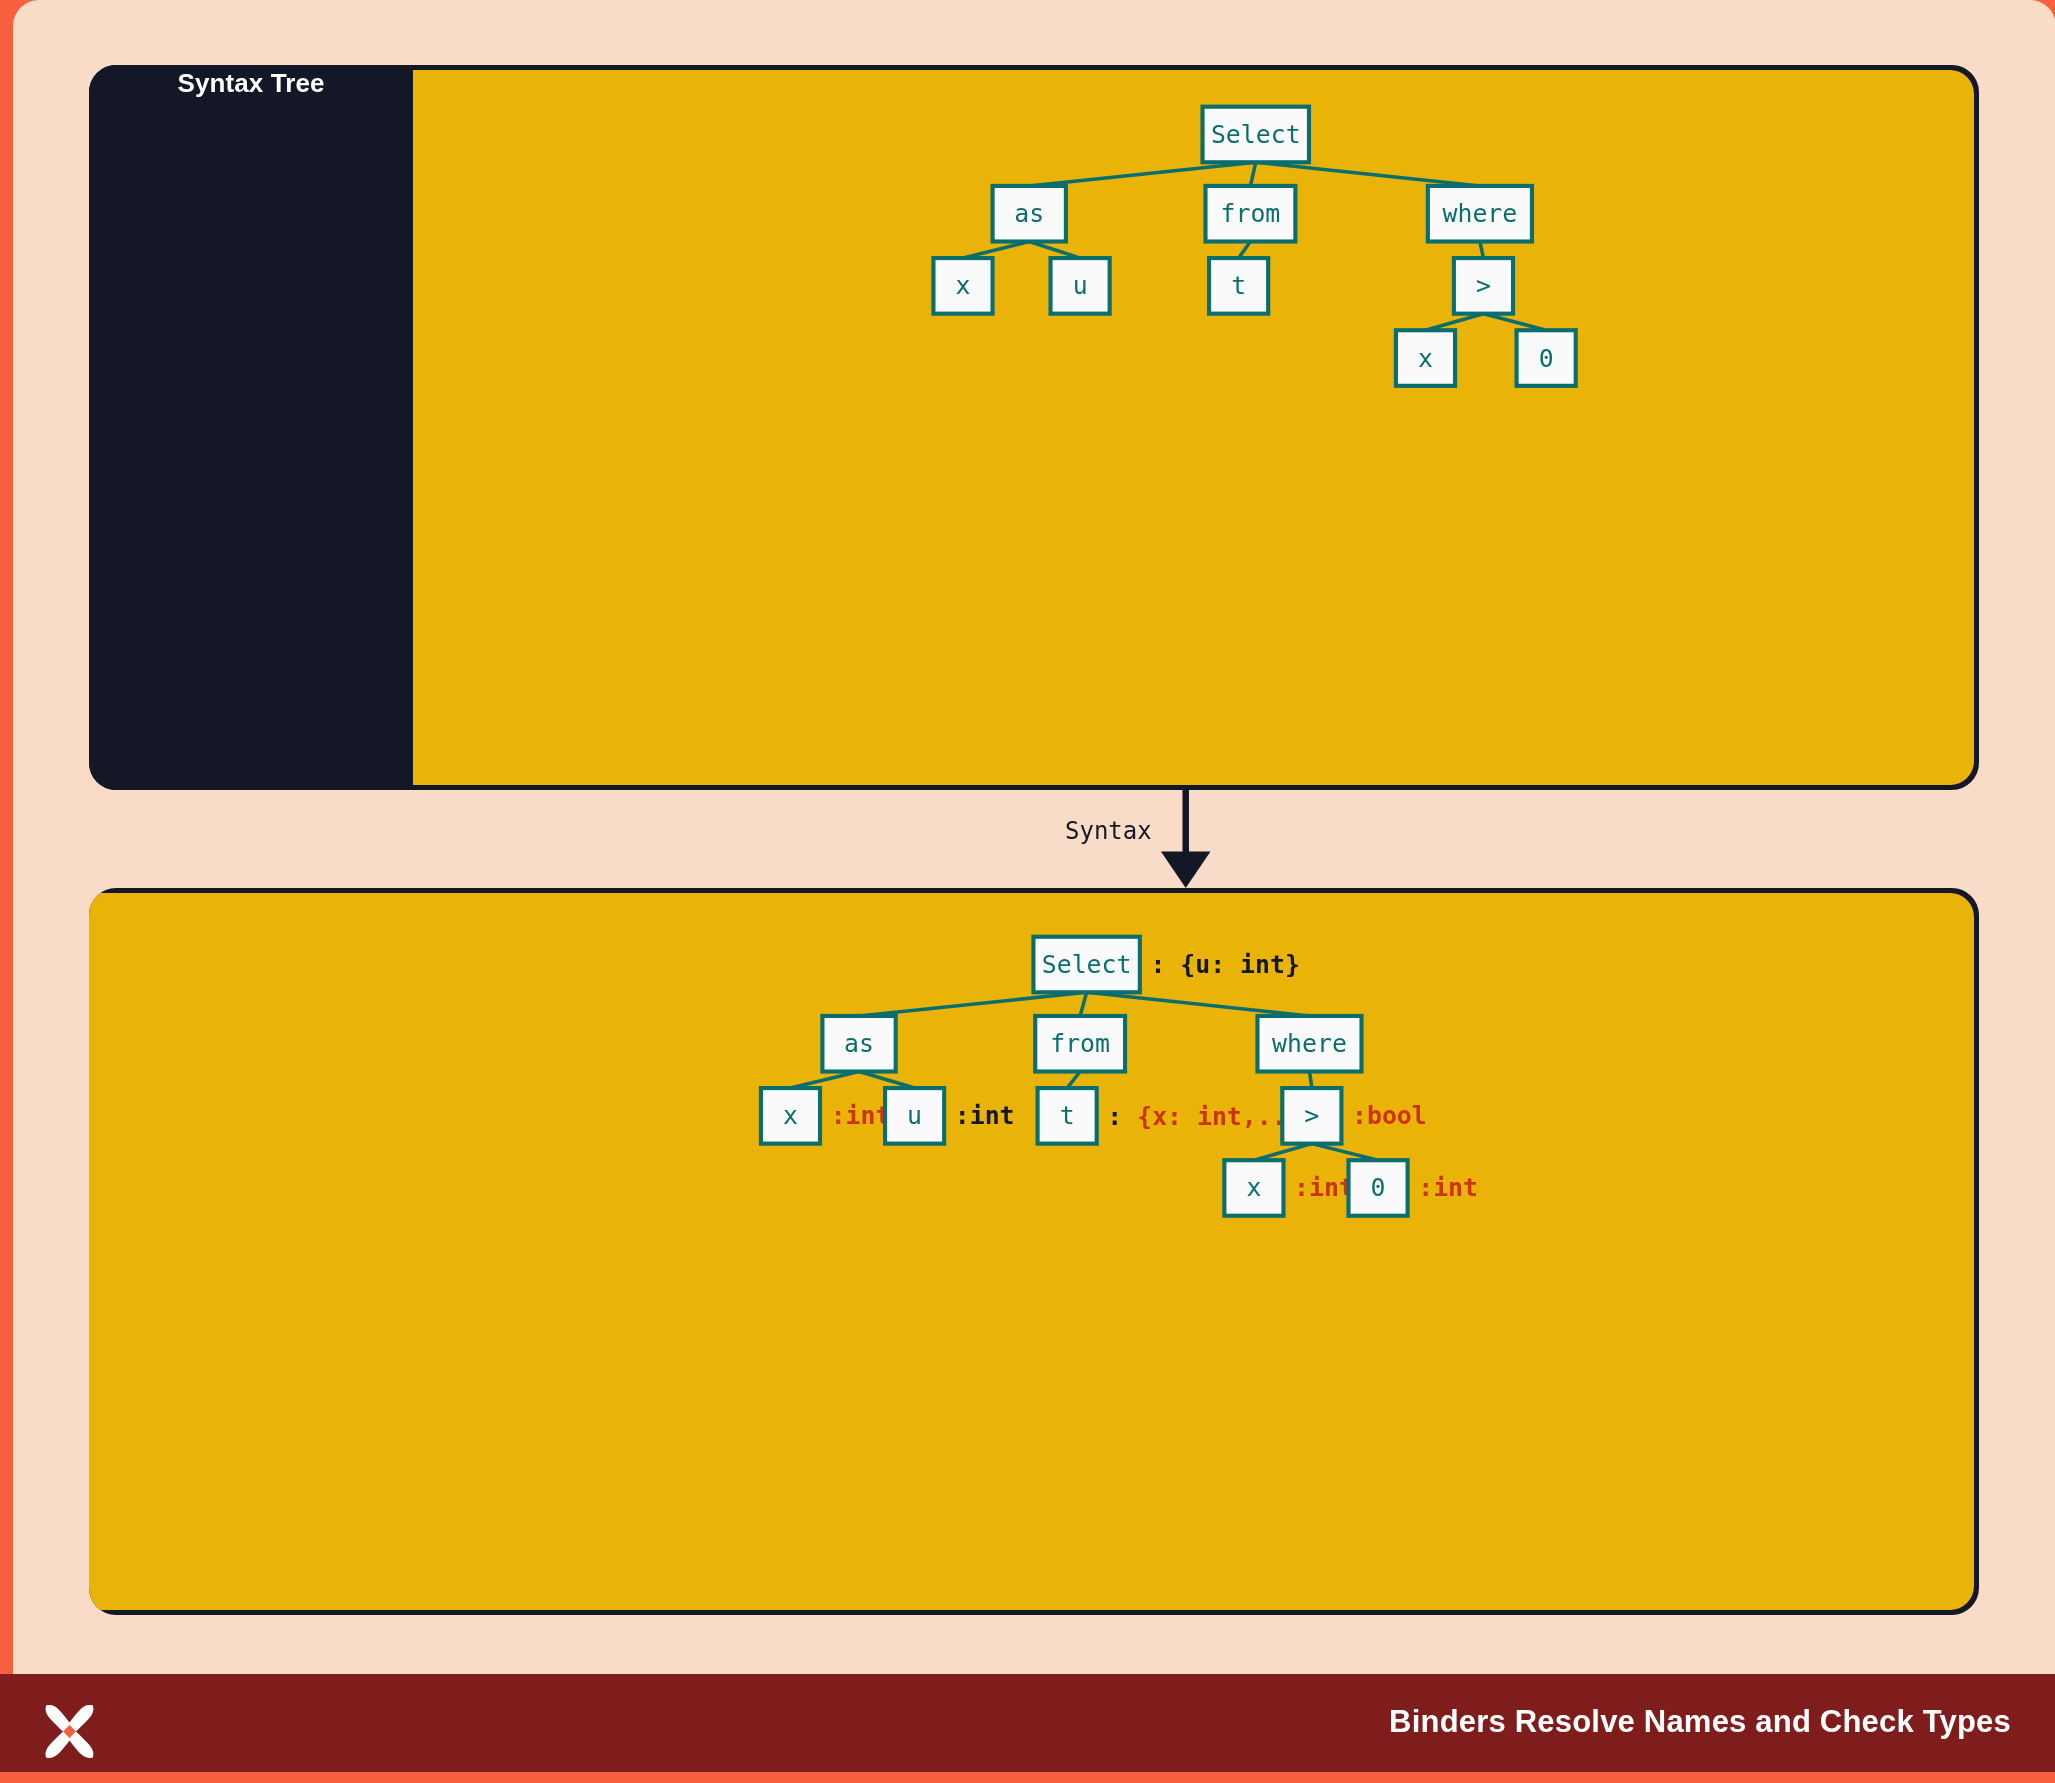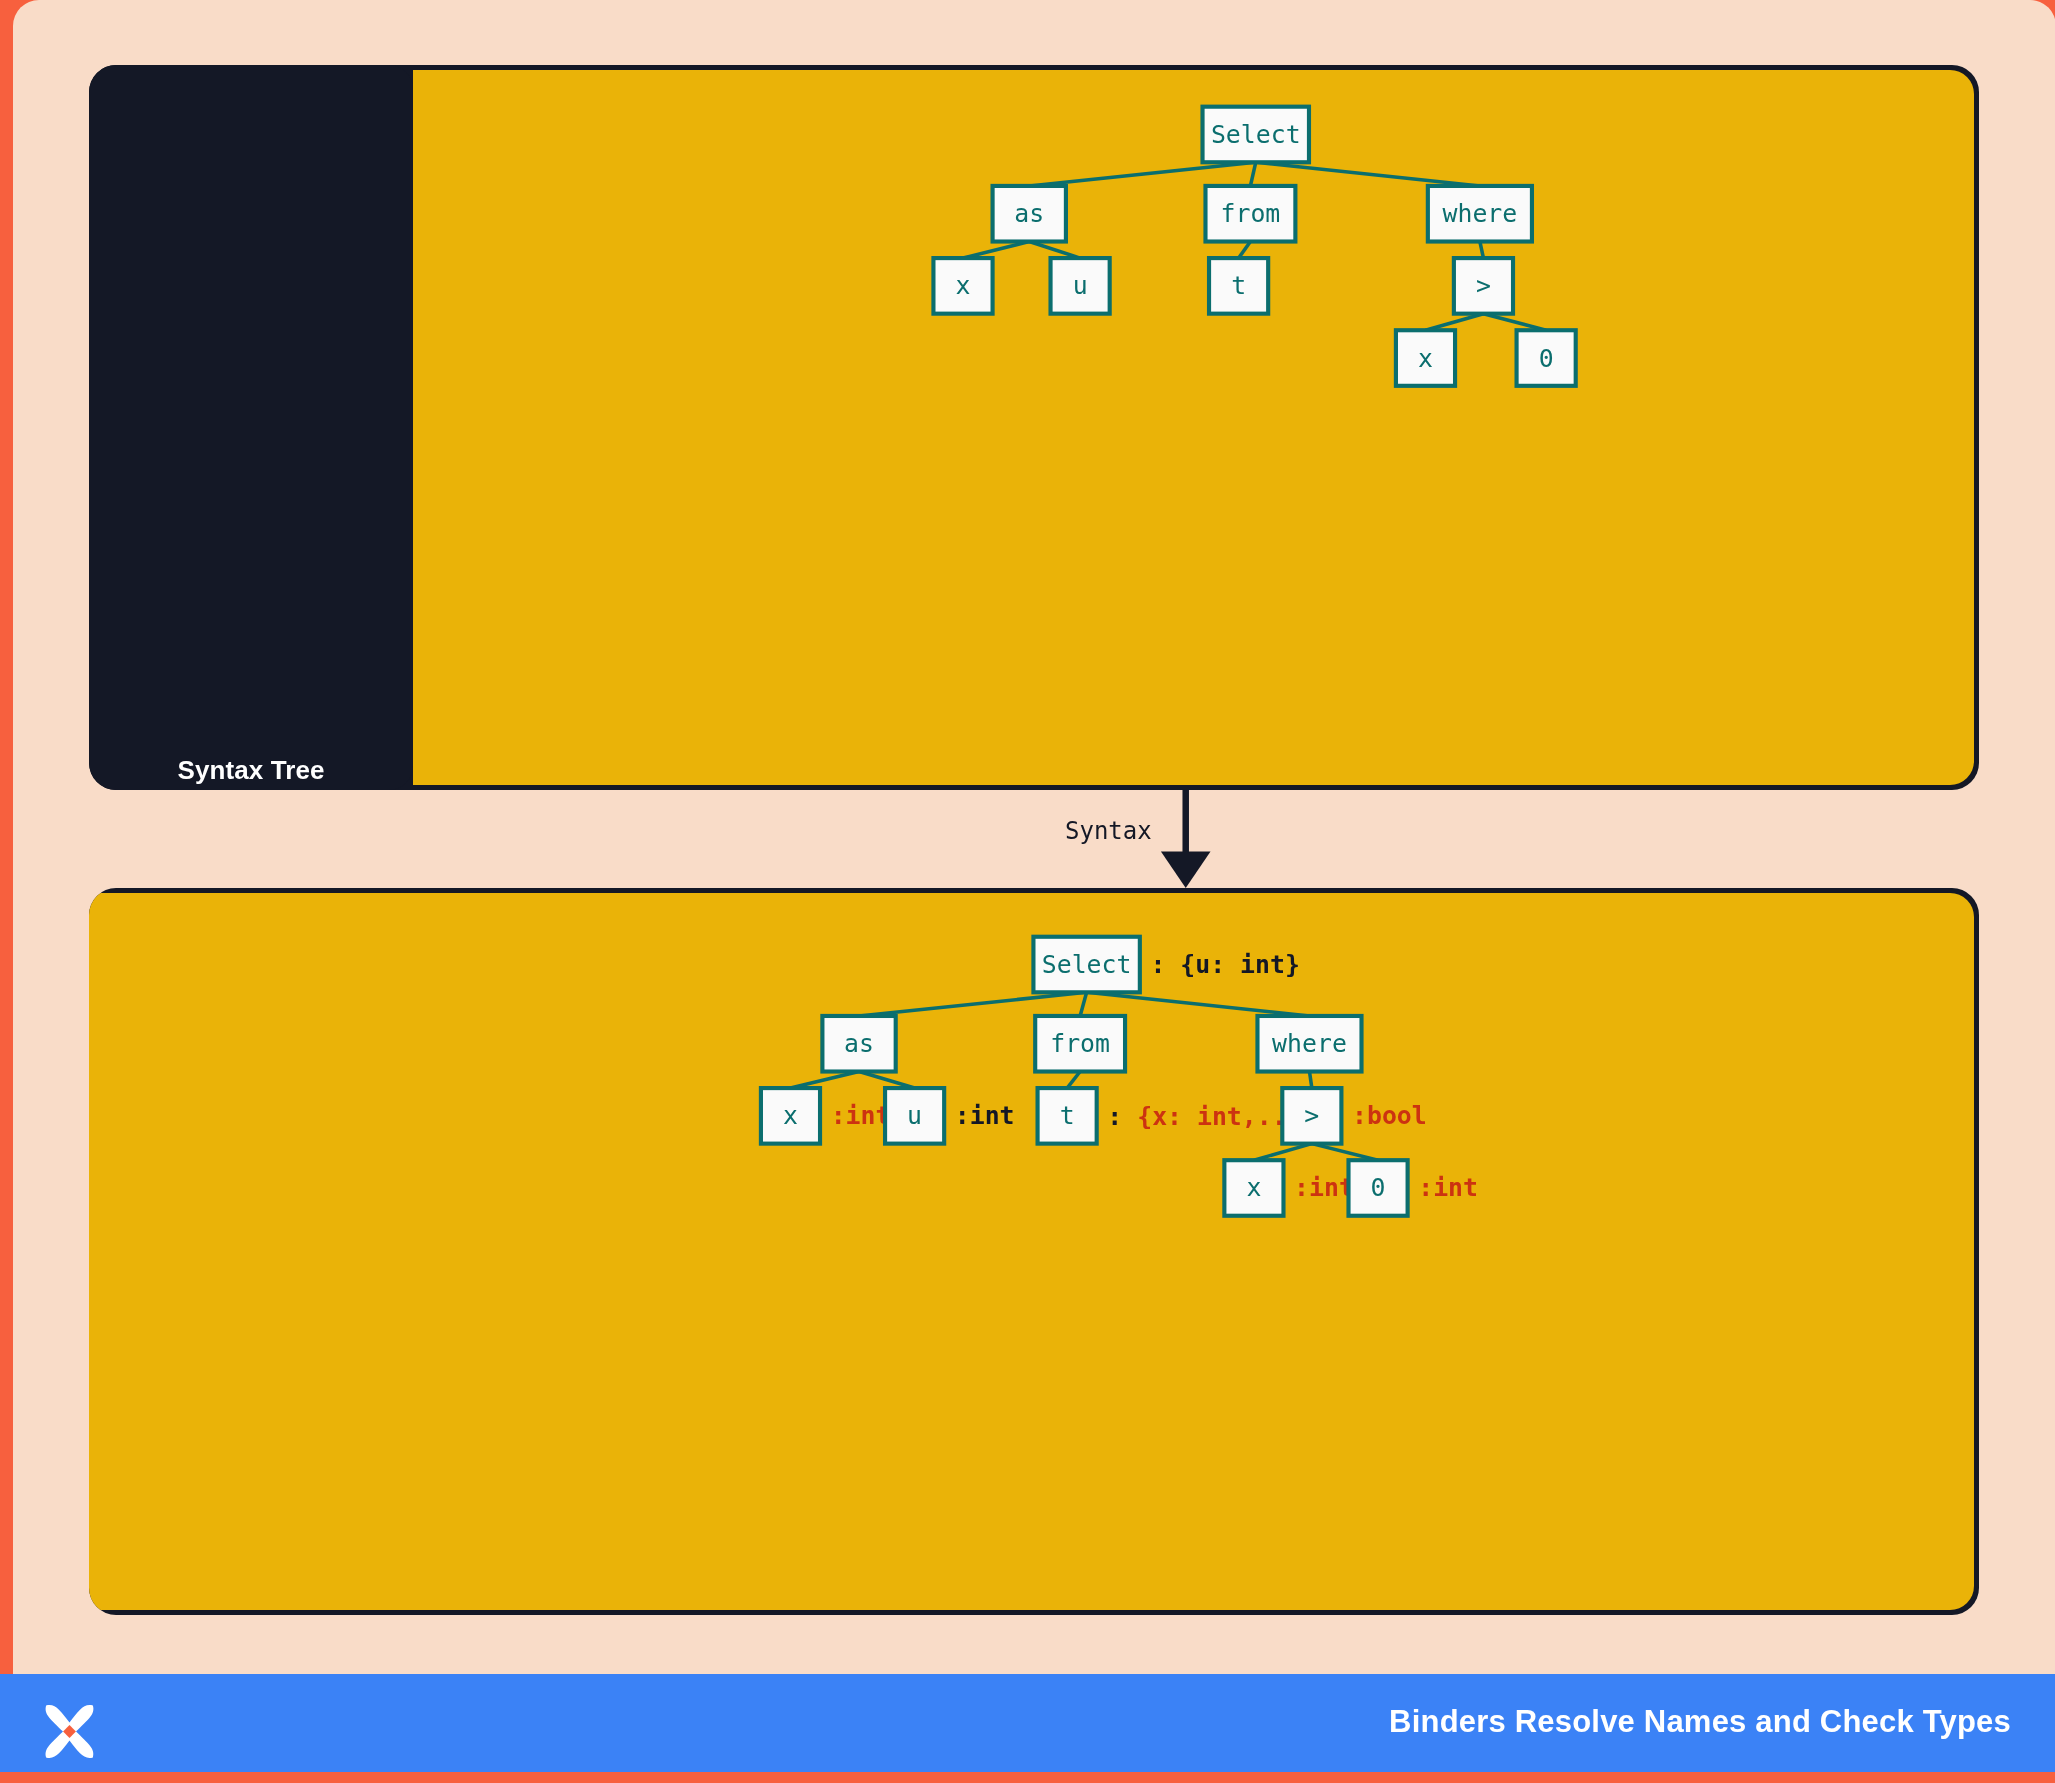--- a/index.html
+++ b/index.html
@@ -40,21 +40,21 @@
     box-sizing: border-box;
     overflow: hidden;
     display: flex;
   }
   .panel-label {
     width: 324px;
     flex: 0 0 324px;
     background: #141826;
     color: #ffffff;
     display: flex;
-    align-items: flex-end;
+    align-items: flex-start;
     justify-content: center;
     text-align: center;
     font-size: 26px;
     font-weight: 700;
     line-height: 1.45;
     letter-spacing: 0.1px;
     border-radius: 24px;
   }
   .panel-canvas {
     position: relative;
@@ -95,21 +95,21 @@
     white-space: nowrap;
   }
 
   
   .footer {
     position: absolute;
     left: 0;
     top: 1674px;
     width: 2056px;
     height: 98px;
-    background: #3b82f6;
+    background: #7f1d1d;
     display: flex;
     align-items: center;
   }
   .footer-logo {
     position: absolute;
     left: 37px;
     top: 25px;
     width: 65px;
     height: 65px;
   }

